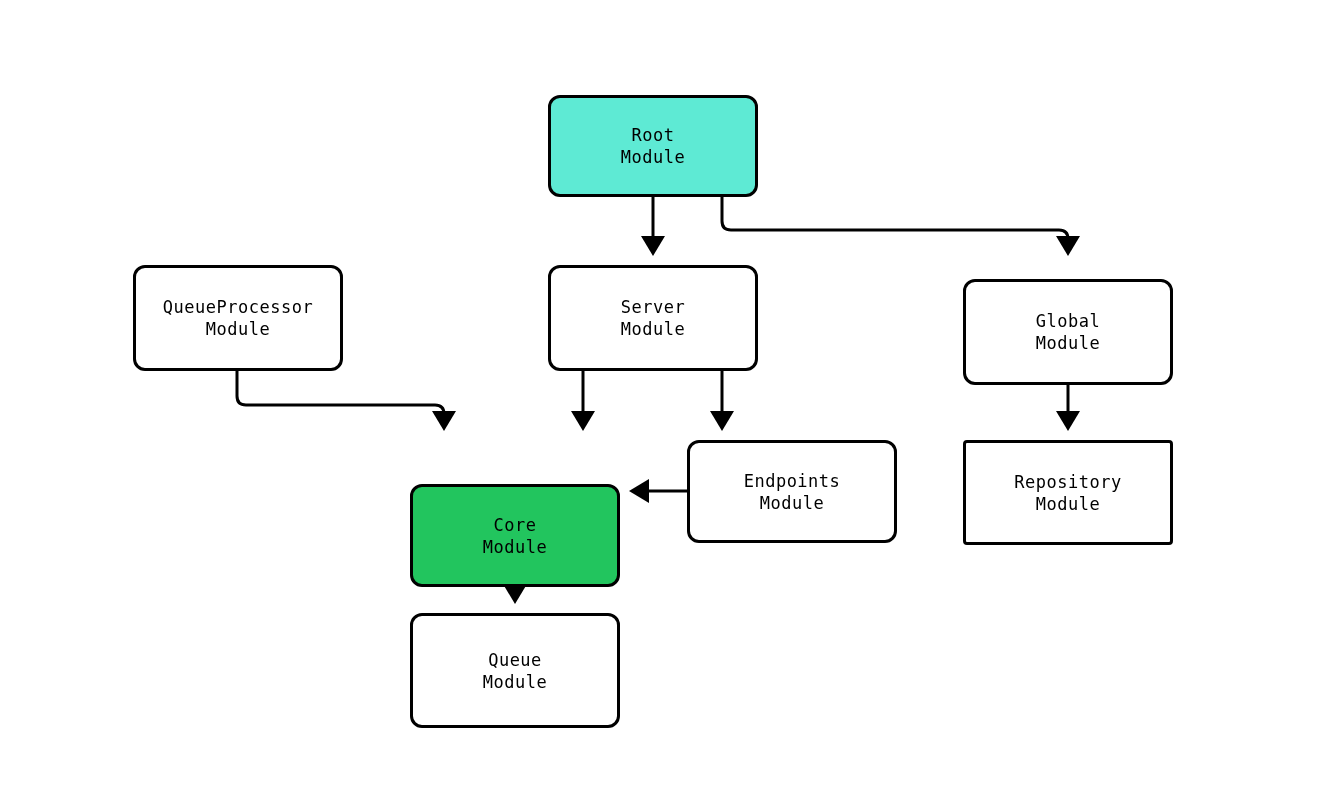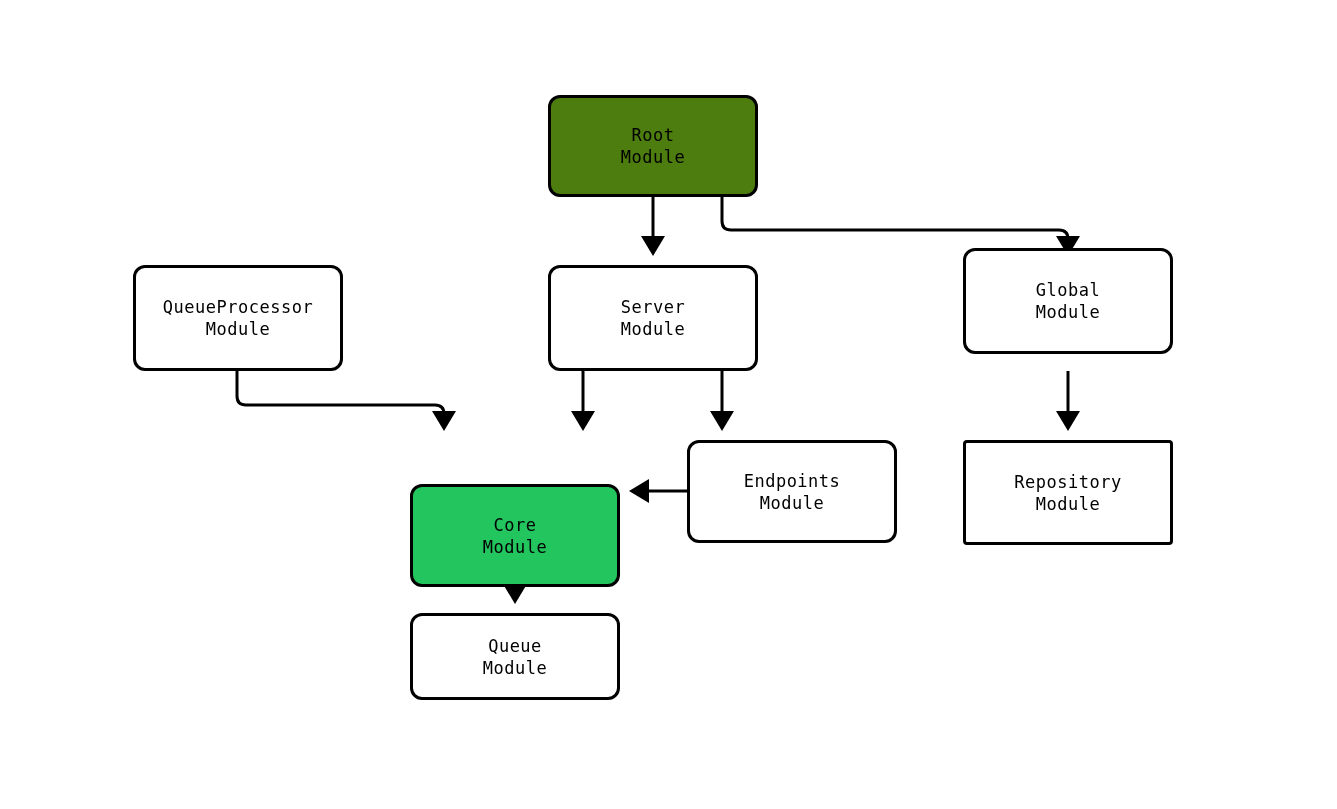--- a/index.html
+++ b/index.html
@@ -63,53 +63,53 @@
       <polygon points="641,236 665,236 653,256" fill="#000000" stroke="none"></polygon>
       <polygon points="1056,236 1080,236 1068,256" fill="#000000" stroke="none"></polygon>
       <polygon points="432,411 456,411 444,431" fill="#000000" stroke="none"></polygon>
       <polygon points="571,411 595,411 583,431" fill="#000000" stroke="none"></polygon>
       <polygon points="710,411 734,411 722,431" fill="#000000" stroke="none"></polygon>
       <polygon points="649,479 649,503 629,491" fill="#000000" stroke="none"></polygon>
       <polygon points="503,584 527,584 515,604" fill="#000000" stroke="none"></polygon>
       <polygon points="1056,411 1080,411 1068,431" fill="#000000" stroke="none"></polygon>
     </svg>
 
-  <div class="node" style="left: 548px; top: 95px; width: 210px; height: 102px; border-radius: 12px; border-color: rgb(0, 0, 0); border-width: 3px; background: #4d7c0f;">
+  <div class="node" style="left: 548px; top: 95px; width: 210px; height: 102px; border-radius: 12px; border-color: rgb(0, 0, 0); border-width: 3px; background: #5eead4;">
     <span class="node-label">Root</span>
     <span class="node-label">Module</span>
   </div>
 
   <div class="node" style="left: 133px; top: 265px; width: 210px; height: 106px; border-radius: 12px; border-color: rgb(0, 0, 0); border-width: 3px; background: rgb(255, 255, 255);">
     <span class="node-label">QueueProcessor</span>
     <span class="node-label">Module</span>
   </div>
 
   <div class="node" style="left: 548px; top: 265px; width: 210px; height: 106px; border-radius: 12px; border-color: rgb(0, 0, 0); border-width: 3px; background: rgb(255, 255, 255); justify-content: center;">
     <span class="node-label">Server</span>
     <span class="node-label">Module</span>
   </div>
 
-  <div class="node" style="left: 963px; top: 248px; width: 210px; height: 106px; border-radius: 12px; border-color: rgb(0, 0, 0); border-width: 3px; background: rgb(255, 255, 255);">
+  <div class="node" style="left: 963px; top: 279px; width: 210px; height: 106px; border-radius: 12px; border-color: rgb(0, 0, 0); border-width: 3px; background: rgb(255, 255, 255);">
     <span class="node-label">Global</span>
     <span class="node-label">Module</span>
   </div>
 
   <div class="node" style="left: 410px; top: 440px; width: 210px; height: 103px; border-radius: 12px; border-color: rgb(0, 0, 0); border-width: 3px; background: #22c55e; margin-top: 44px;">
     <span class="node-label">Core</span>
     <span class="node-label">Module</span>
   </div>
 
   <div class="node" style="left: 687px; top: 440px; width: 210px; height: 103px; border-radius: 12px; border-color: rgb(0, 0, 0); border-width: 3px; background: rgb(255, 255, 255);">
     <span class="node-label">Endpoints</span>
     <span class="node-label">Module</span>
   </div>
 
   <div class="node" style="left: 963px; top: 440px; width: 210px; height: 105px; border-radius: 4px; border-color: rgb(0, 0, 0); border-width: 3px; background: rgb(255, 255, 255);">
     <span class="node-label">Repository</span>
     <span class="node-label">Module</span>
   </div>
 
-  <div class="node" style="left: 410px; top: 613px; width: 210px; height: 87px; border-radius: 12px; border-color: rgb(0, 0, 0); border-width: 3px; background: rgb(255, 255, 255);">
+  <div class="node" style="left: 410px; top: 613px; width: 210px; height: 115px; border-radius: 12px; border-color: rgb(0, 0, 0); border-width: 3px; background: rgb(255, 255, 255);">
     <span class="node-label">Queue</span>
     <span class="node-label">Module</span>
   </div>
 
 </div>
 
 </body></html>

